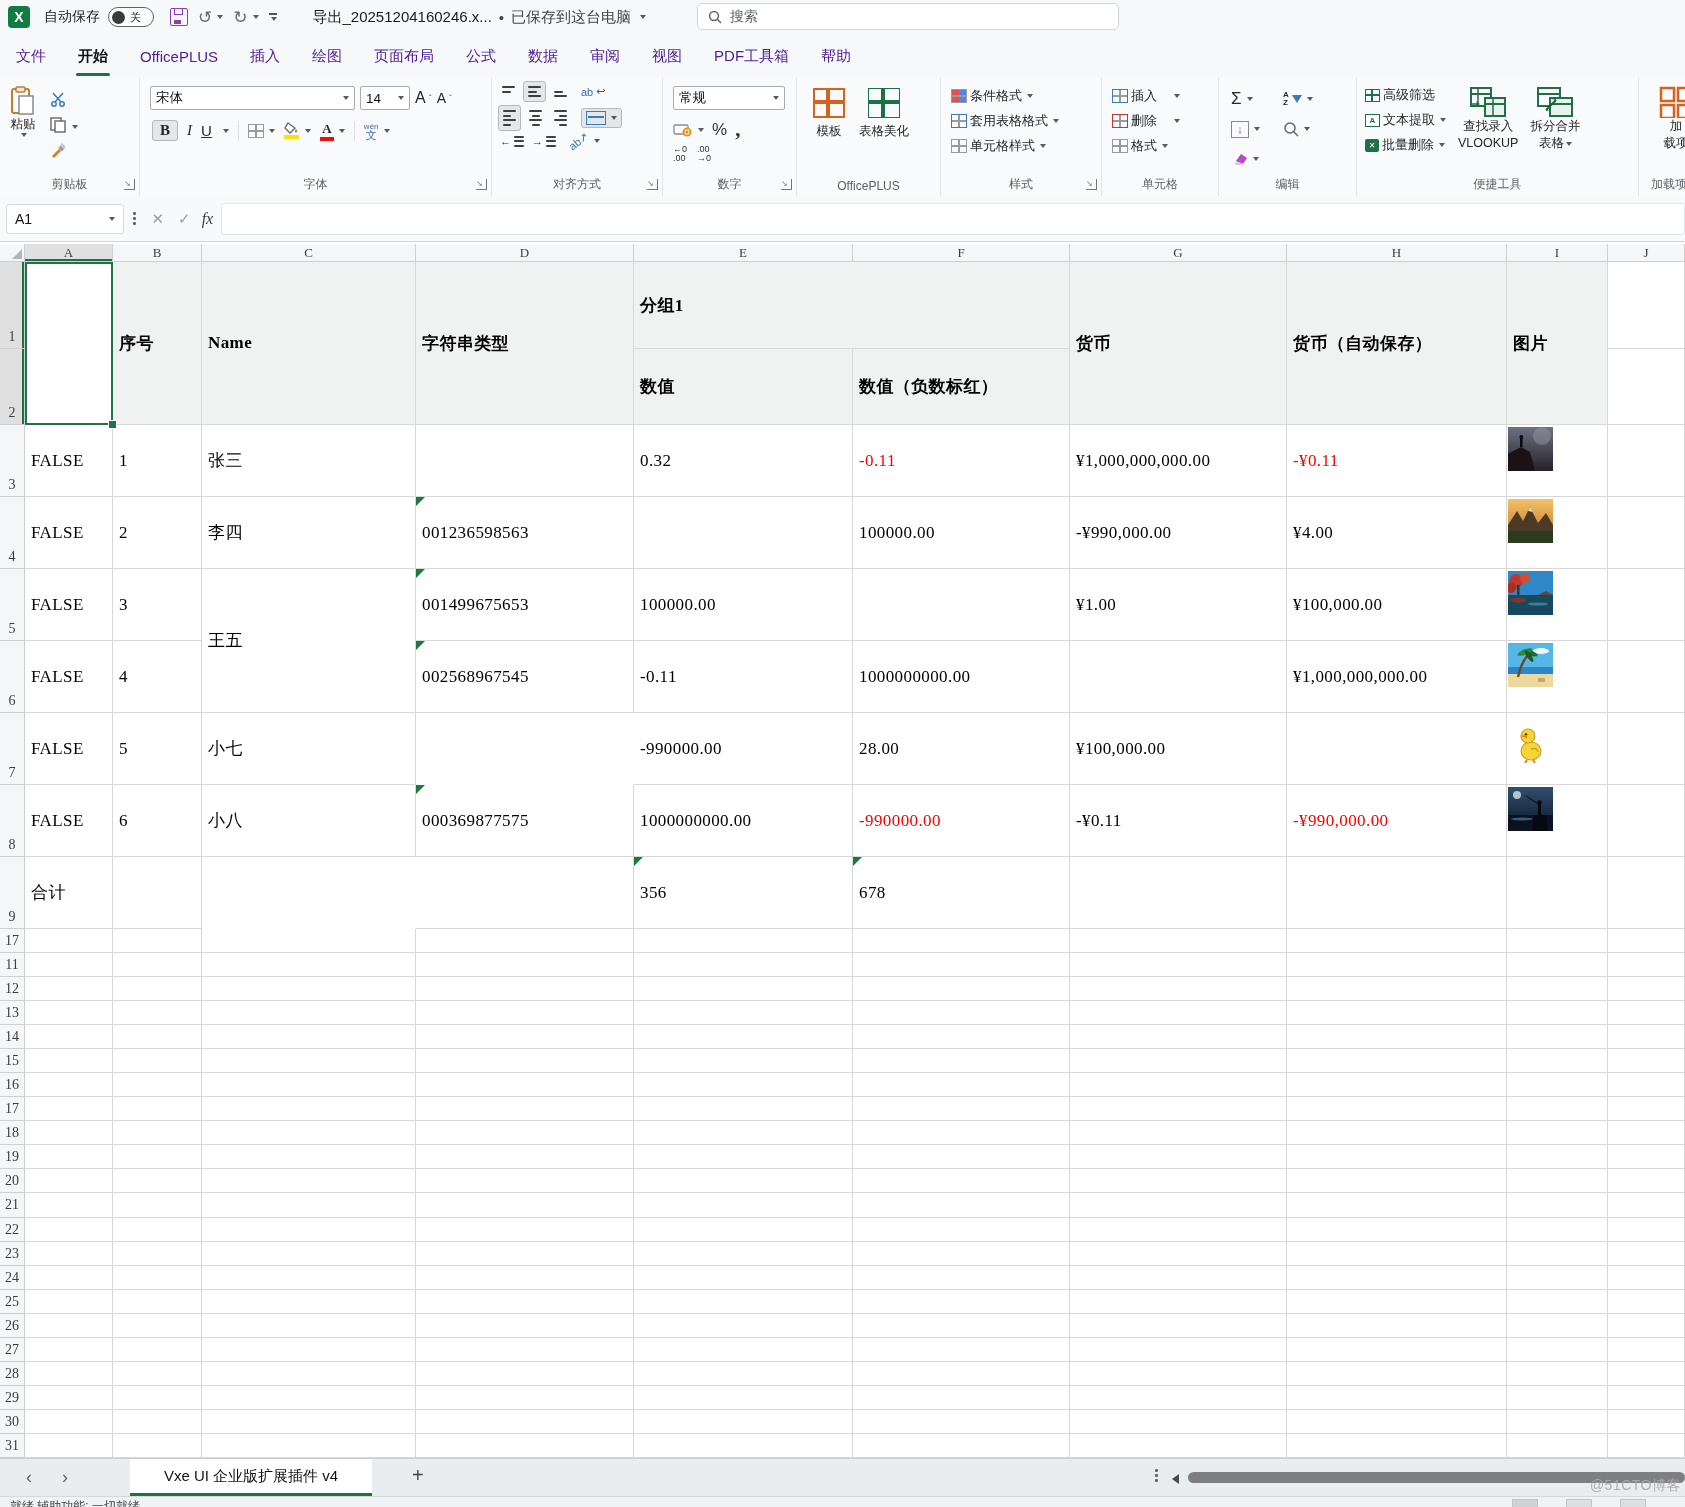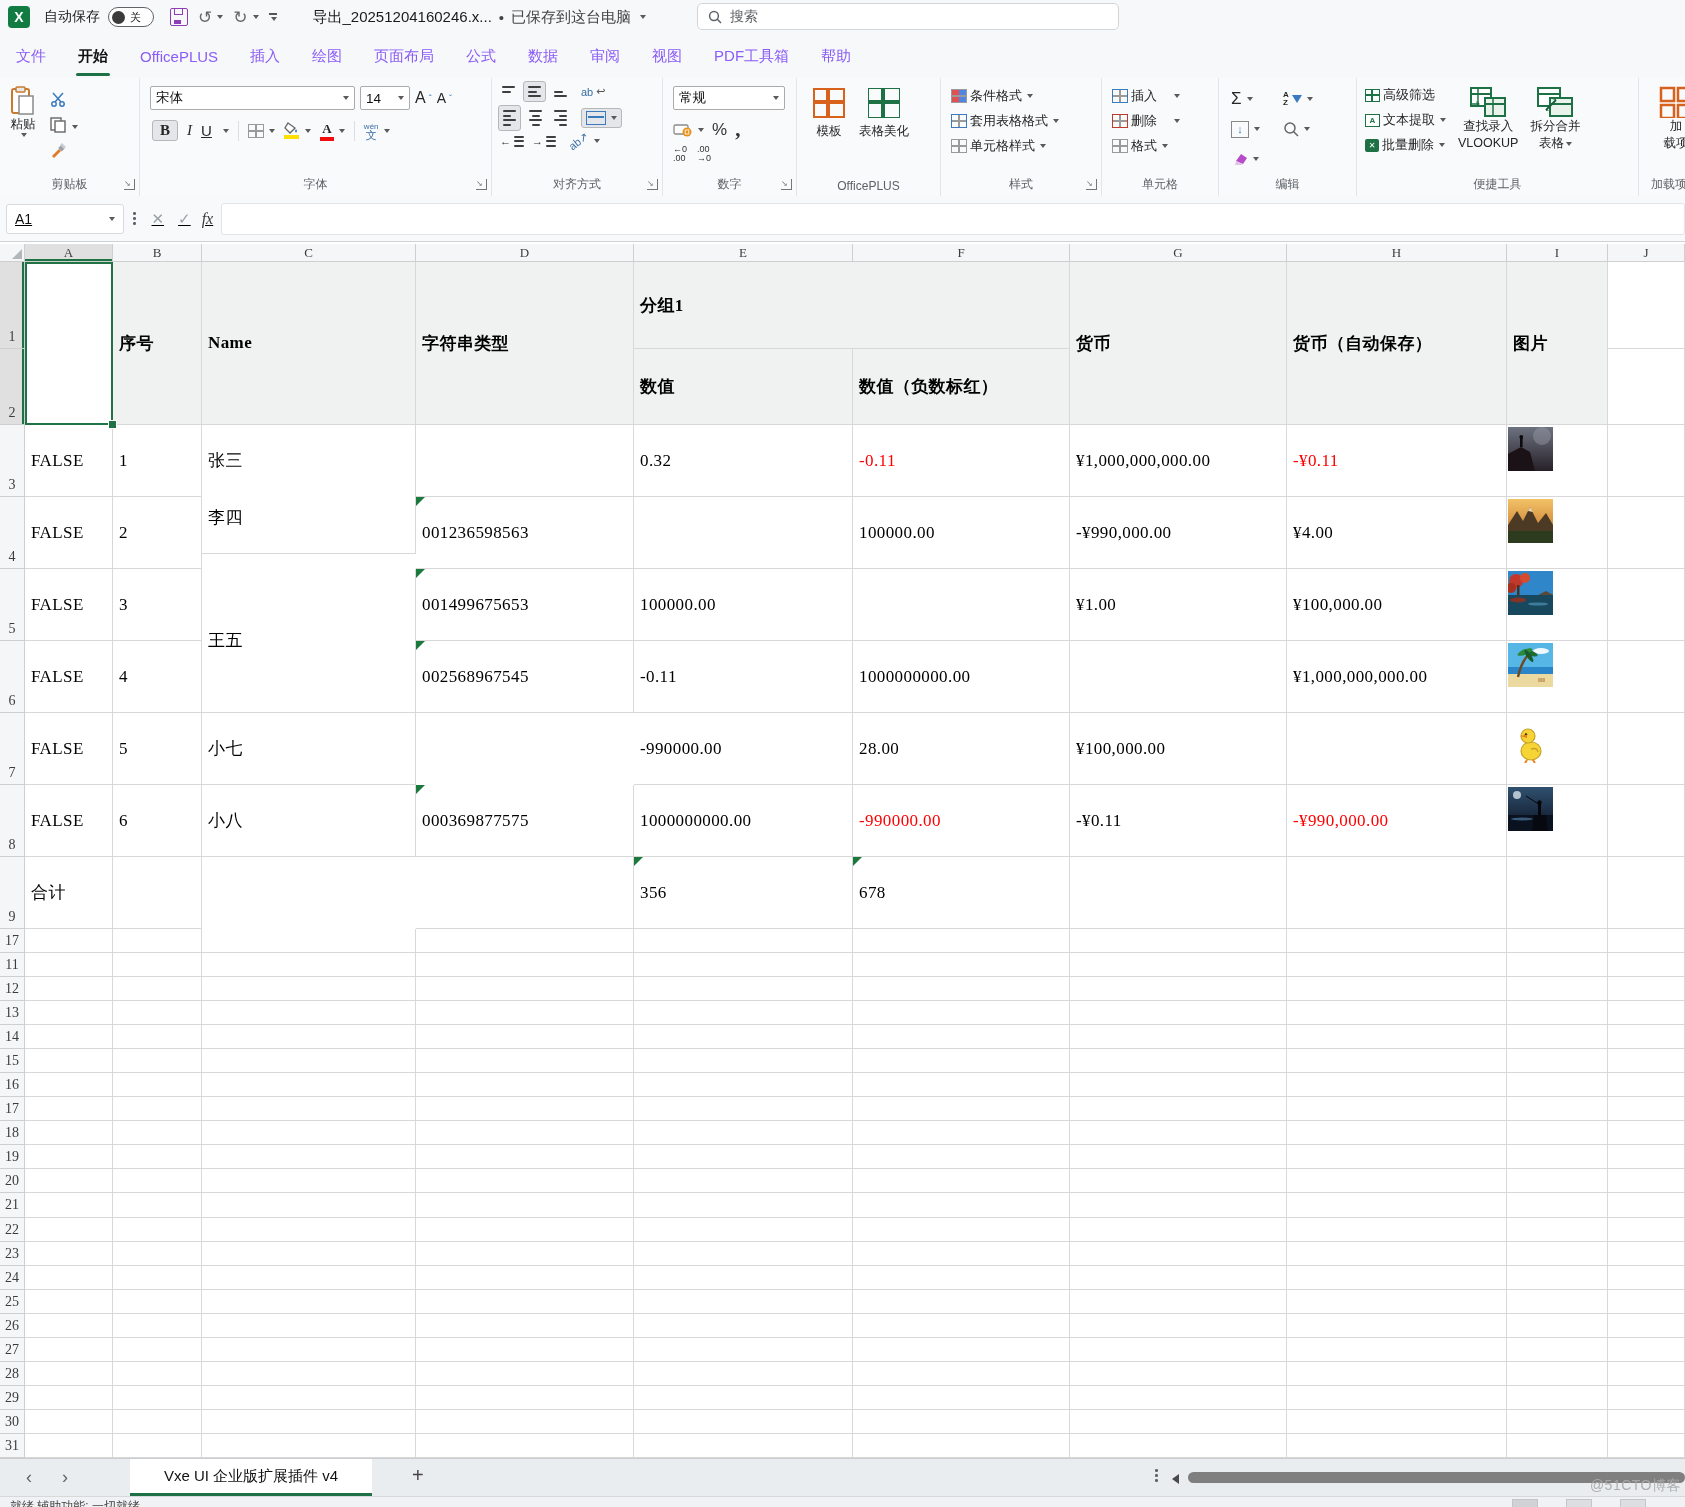--- a/index.html
+++ b/index.html
@@ -18,21 +18,21 @@
   .savedisk:after{content:"";position:absolute;left:3px;bottom:1px;width:7px;height:4px;background:#8e3db8;}
   .uglyph{font-size:17px;color:#666;}
   .cv{display:inline-block;width:0;height:0;border-left:3.5px solid transparent;border-right:3.5px solid transparent;border-top:4px solid #5a5a5a;margin-left:2px;}
   .qat-more{display:flex;flex-direction:column;align-items:center;}
   .qat-more i{display:block;width:8px;height:1.6px;background:#555;margin-bottom:2px;}
   .fname{margin-left:36px;font-size:15px;color:#1b1b1b;display:flex;align-items:center;gap:7px;}
   .fname .dim{color:#444;}
   .searchbox{position:absolute;left:697px;top:3px;width:422px;height:27px;background:#fff;border:1px solid #d2d6da;border-radius:5px;display:flex;align-items:center;gap:8px;padding-left:10px;box-sizing:border-box;color:#5f6368;font-size:14px;}
   
   #menubar{position:absolute;left:0;top:34px;width:100%;height:44px;background:#f6f8fa;display:flex;align-items:center;gap:0;}
-  .mtab{padding:0 16px;font-size:15px;color:#8b5cf6;height:100%;display:flex;align-items:center;position:relative;}
+  .mtab{padding:0 16px;font-size:15px;color:#4c1d95;height:100%;display:flex;align-items:center;position:relative;}
   .mtab.active{font-weight:bold;color:#111;}
   .mtab.active:after{content:"";position:absolute;left:14px;right:14px;bottom:2px;height:3px;background:#1e7145;border-radius:2px;}
   
   #ribbon{position:absolute;left:0;top:78px;width:100%;height:118px;background:#f9fafb;border-bottom:1px solid #d4d7da;display:flex;}
   .rg{position:relative;height:118px;border-right:1px solid #e3e5e8;box-sizing:border-box;flex:0 0 auto;}
   .rg-label{position:absolute;bottom:3px;left:0;right:0;text-align:center;font-size:12px;color:#5c6167;}
   .launch{position:absolute;right:4px;bottom:6px;width:10px;height:10px;border-right:1.5px solid #767676;border-bottom:1.5px solid #767676;font-size:8px;color:#767676;line-height:9px;text-align:left;}
   .rbtn{display:inline-flex;align-items:center;gap:3px;font-size:13px;color:#262626;}
   .boxed{background:#e4e6e9;border:1px solid #b5b8bb;border-radius:3px;}
   .combo{background:#fff;border:1px solid #ababab;border-radius:2px;display:flex;align-items:center;justify-content:space-between;font-size:13.5px;color:#111;padding:0 5px;box-sizing:border-box;height:24px;}
@@ -42,21 +42,21 @@
      linear-gradient(#0000 45%,#9a9a9a 45%,#9a9a9a 55%,#0000 55%),
      linear-gradient(90deg,#0000 45%,#9a9a9a 45%,#9a9a9a 55%,#0000 55%);}
   .gtab{display:inline-block;border:1.6px solid #1e7145;box-sizing:border-box;position:relative;background:
      linear-gradient(#0000 40%,#1e7145 40%,#1e7145 52%,#0000 52%),
      linear-gradient(90deg,#0000 40%,#1e7145 40%,#1e7145 52%,#0000 52%);}
   .otab{display:inline-block;border:2px solid #d8611c;box-sizing:border-box;background:
      linear-gradient(#0000 40%,#d8611c 40%,#d8611c 52%,#0000 52%),
      linear-gradient(90deg,#0000 40%,#d8611c 40%,#d8611c 52%,#0000 52%);}
   .bigbtn{display:flex;flex-direction:column;align-items:center;font-size:12.5px;color:#262626;line-height:17px;}
   
-  #fbar{position:absolute;left:0;top:196px;width:100%;height:46px;background:#f7f9fa;border-bottom:1px solid #cfd2d5;display:flex;align-items:center;box-sizing:border-box;text-decoration:underline;}
+  #fbar{position:absolute;left:0;top:196px;width:100%;height:46px;background:#f7f9fa;border-bottom:1px solid #cfd2d5;display:flex;align-items:center;box-sizing:border-box;}
   .namebox{width:118px;height:30px;background:#fff;border:1px solid #d8dadd;border-radius:3px;margin-left:6px;display:flex;align-items:center;justify-content:space-between;padding:0 8px;font-size:14px;color:#111;box-sizing:border-box;}
   .vdots{display:flex;flex-direction:column;gap:2.5px;margin:0 9px;}
   .vdots i{width:2.5px;height:2.5px;border-radius:50%;background:#5f6368;display:block;}
   .fbtn{color:#9aa0a6;font-size:15px;margin:0 7px;}
   .fxl{font-family:"Liberation Serif",serif;font-style:italic;font-size:16px;color:#3c3c3c;margin:0 8px 0 4px;}
   .finput{flex:1;height:30px;background:#fff;border:1px solid #e2e4e7;border-radius:3px;margin-right:0;}
   
   #grid{position:absolute;left:0;top:244px;width:1685px;height:1214px;background:#fff;overflow:hidden;}
   .chead,.rhead{position:absolute;background:#f5f6f8;border-right:1px solid #cfcfcf;border-bottom:1px solid #cfcfcf;
      font-family:"Liberation Serif",serif;color:#3c3c3c;box-sizing:border-box;text-align:center;}
@@ -606,21 +606,21 @@
           <rect width="45" height="44" fill="url(#gA)"></rect>
           <circle cx="34" cy="9" r="9" fill="#9a9ca6" opacity="0.45"></circle>
           <polygon points="0,27 13,20 22,25 27,44 0,44" fill="#1a1216"></polygon>
           <rect x="12" y="11" width="2.6" height="9" fill="#0c0a0e"></rect>
           <circle cx="13.3" cy="10" r="1.9" fill="#0c0a0e"></circle>
         </svg></span>
     </div>
     <div class="cell" style="left: 1608px; top: 181px; width: 77px; height: 72px; position: absolute;"></div>
     <div class="cell" style="left: 25px; top: 253px; width: 88px; height: 72px; position: absolute;">FALSE</div>
     <div class="cell" style="left: 113px; top: 253px; width: 89px; height: 72px; position: absolute;">2</div>
-    <div class="cell" style="left: 202px; top: 238px; width: 214px; height: 72px; position: absolute;">李四</div>
+    <div class="cell" style="left: 202px; top: 253px; width: 214px; height: 72px; position: absolute;">李四</div>
     <div class="cell" style="left: 416px; top: 253px; width: 218px; height: 72px; position: absolute;">001236598563<span class="tri"></span></div>
     <div class="cell" style="left: 634px; top: 253px; width: 219px; height: 72px; position: absolute;"></div>
     <div class="cell" style="left: 853px; top: 253px; width: 217px; height: 72px; position: absolute;">100000.00</div>
     <div class="cell" style="left: 1070px; top: 253px; width: 217px; height: 72px; position: absolute;">-¥990,000.00</div>
     <div class="cell" style="left: 1287px; top: 253px; width: 220px; height: 72px; position: absolute;">¥4.00</div>
     <div class="cell" style="left: 1507px; top: 253px; width: 101px; height: 72px; position: absolute;">
       <span class="cimg"><svg width="45" height="44">
           <defs>
             <linearGradient id="gB" x1="0" y1="0" x2="0" y2="1">
               <stop offset="0" stop-color="#f2c267"></stop>

